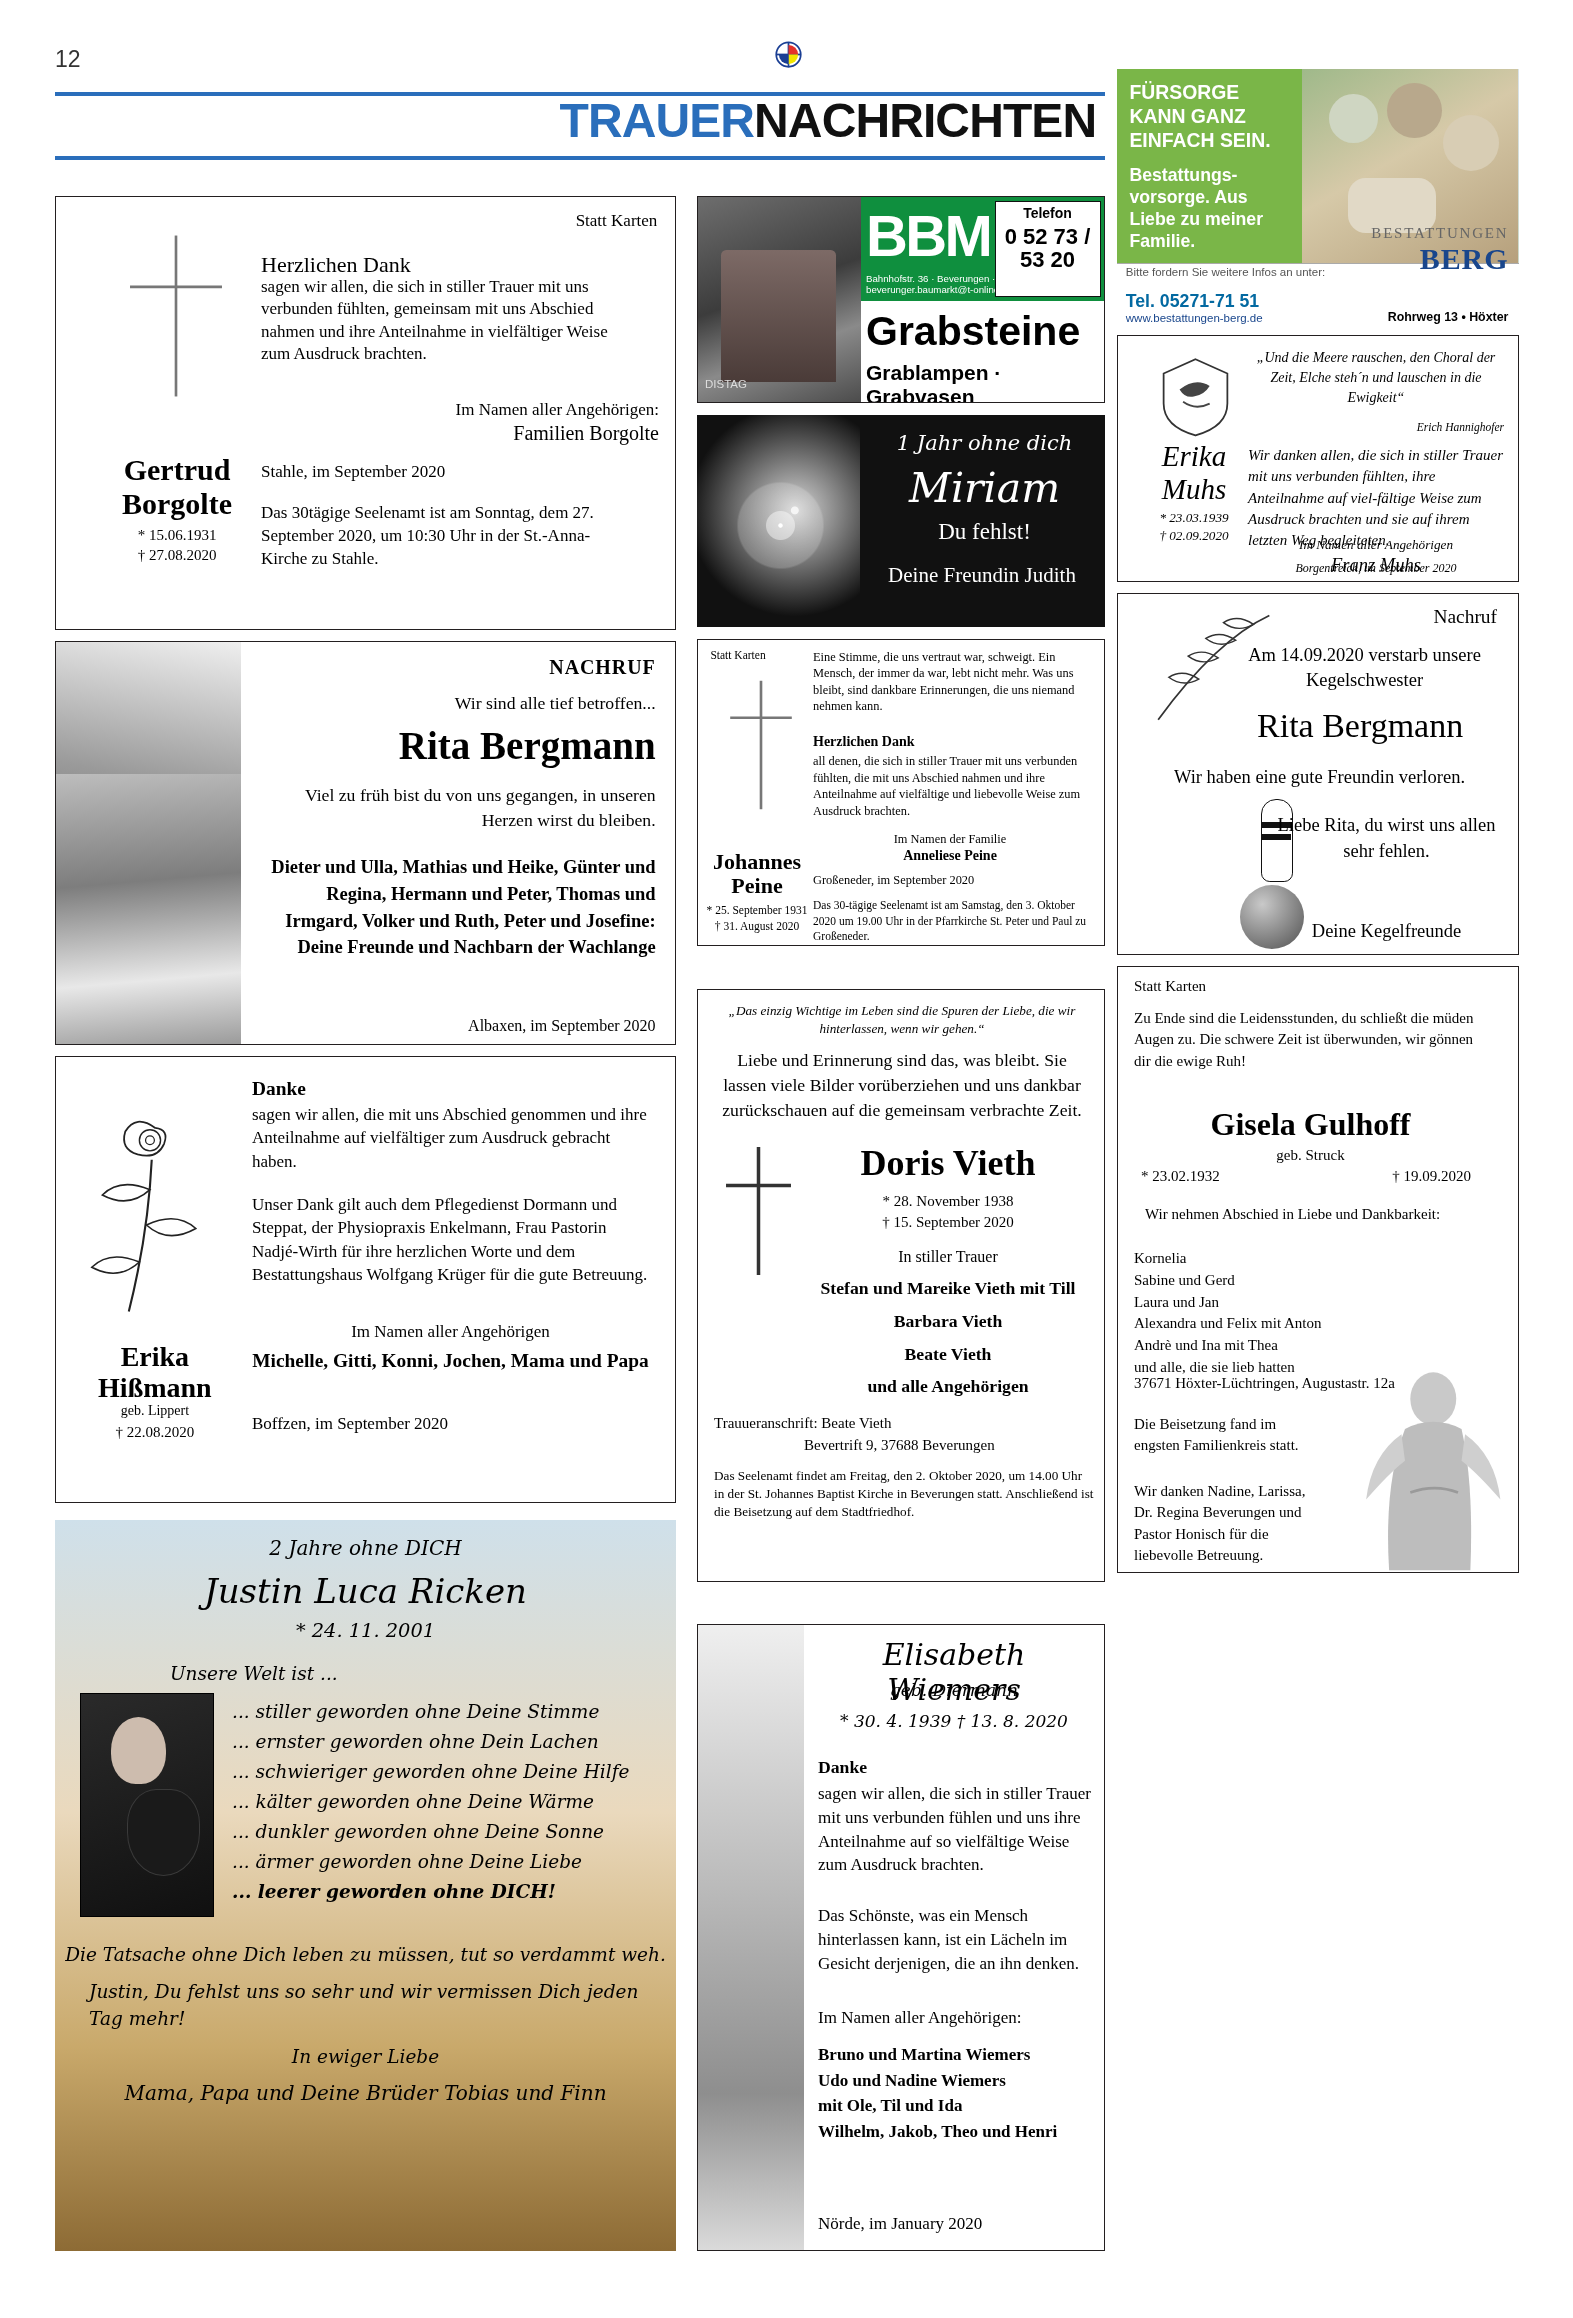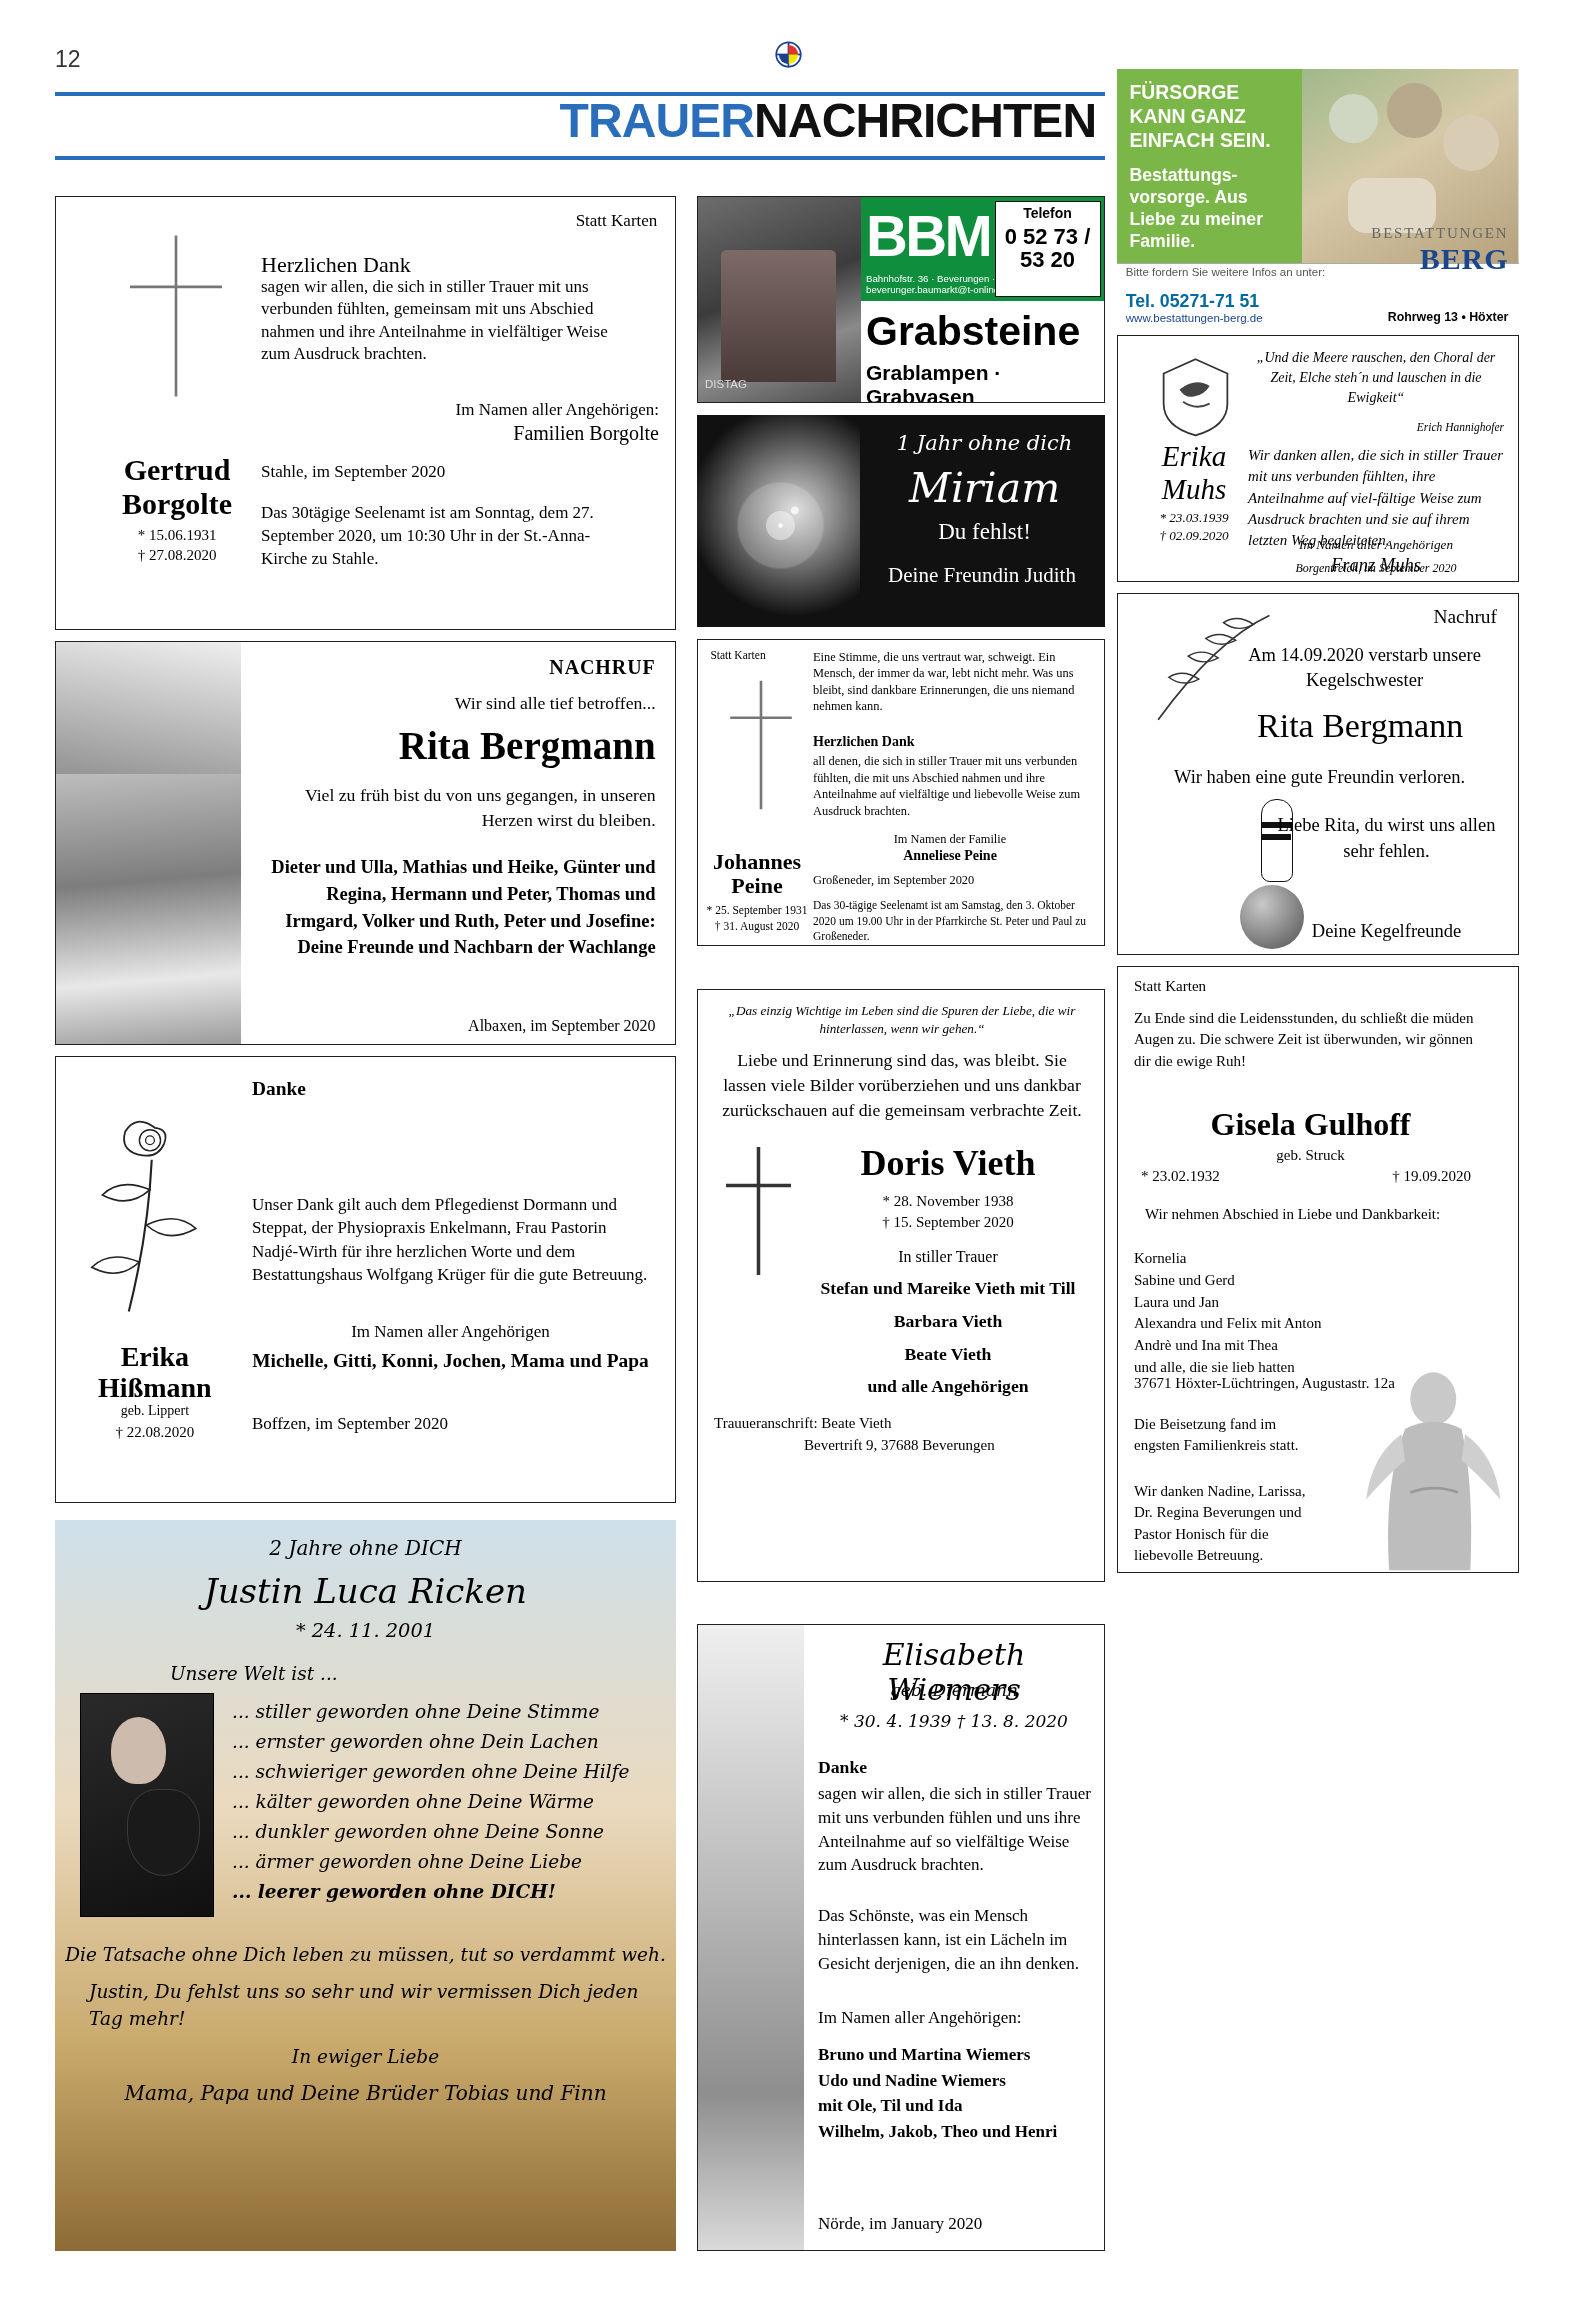--- a/index.html
+++ b/index.html
@@ -365,20 +365,21 @@
     <svg class="hi-rose" viewBox="0 0 180 280">
       <path d="M92 60 q-22 -16 -34 4 q-6 20 14 26 q22 6 30 -12 q6 -16 -10 -18z" fill="none" stroke="#222" stroke-width="2"></path>
       <circle cx="86" cy="74" r="12" fill="none" stroke="#222" stroke-width="1.6"></circle>
       <circle cx="86" cy="74" r="5" fill="none" stroke="#222" stroke-width="1.4"></circle>
       <path d="M88 96 Q84 180 62 268" fill="none" stroke="#222" stroke-width="2.4"></path>
       <path d="M86 130 q-34 -14 -54 6 q30 16 54 -6z" fill="none" stroke="#222" stroke-width="1.8"></path>
       <path d="M82 170 q34 -16 56 4 q-32 18 -56 -4z" fill="none" stroke="#222" stroke-width="1.8"></path>
       <path d="M74 212 q-34 -14 -54 6 q30 16 54 -6z" fill="none" stroke="#222" stroke-width="1.8"></path>
     </svg>
     <div class="hi-dank">Danke</div>
+    <div class="hi-t1">sagen wir allen, die mit uns Abschied genommen und ihre Anteilnahme auf vielfältiger zum Ausdruck gebracht haben.</div>
     <div class="hi-t2">Unser Dank gilt auch dem Pflegedienst Dormann und Steppat, der Physiopraxis Enkelmann, Frau Pastorin Nadjé-Wirth für ihre herzlichen Worte und dem Bestattungshaus Wolfgang Krüger für die gute Betreuung.</div>
     <div class="hi-im">Im Namen aller Angehörigen</div>
     <div class="hi-fam">Michelle, Gitti, Konni, Jochen, Mama und Papa</div>
     <div class="hi-ort">Boffzen, im September 2020</div>
     <div class="hi-name">
       <div>Erika</div>
       <div>Hißmann</div>
     </div>
     <div class="hi-geb">geb. Lippert</div>
     <div class="hi-d">† 22.08.2020</div>
@@ -398,20 +399,21 @@
     </div>
     <div class="vi-ist">In stiller Trauer</div>
     <div class="vi-fam">
       <div>Stefan und Mareike Vieth mit Till</div>
       <div>Barbara Vieth</div>
       <div>Beate Vieth</div>
       <div>und alle Angehörigen</div>
     </div>
     <div class="vi-tr">Trauueranschrift: Beate Vieth</div>
     <div class="vi-tr2">Bevertrift 9, 37688 Beverungen</div>
+    <div class="vi-seel">Das Seelenamt findet am Freitag, den 2. Oktober 2020, um 14.00 Uhr in der St. Johannes Baptist Kirche in Beverungen statt. Anschließend ist die Beisetzung auf dem Stadtfriedhof.</div>
   </div>
 
   <div class="box" id="gulhoff">
     <svg class="angel" viewBox="0 0 180 240">
       <ellipse cx="92" cy="44" rx="26" ry="30" fill="#c9c9c9"></ellipse>
       <path d="M60 78 q32 -16 64 0 q14 62 10 160 l-92 0 q-6 -98 18 -160z" fill="#bdbdbd"></path>
       <path d="M56 84 q-34 24 -40 74 q26 -30 44 -44z" fill="#cfcfcf"></path>
       <path d="M128 84 q34 24 40 74 q-26 -30 -44 -44z" fill="#cfcfcf"></path>
       <path d="M66 150 q28 -10 54 0" fill="none" stroke="#9a9a9a" stroke-width="3"></path>
     </svg>

